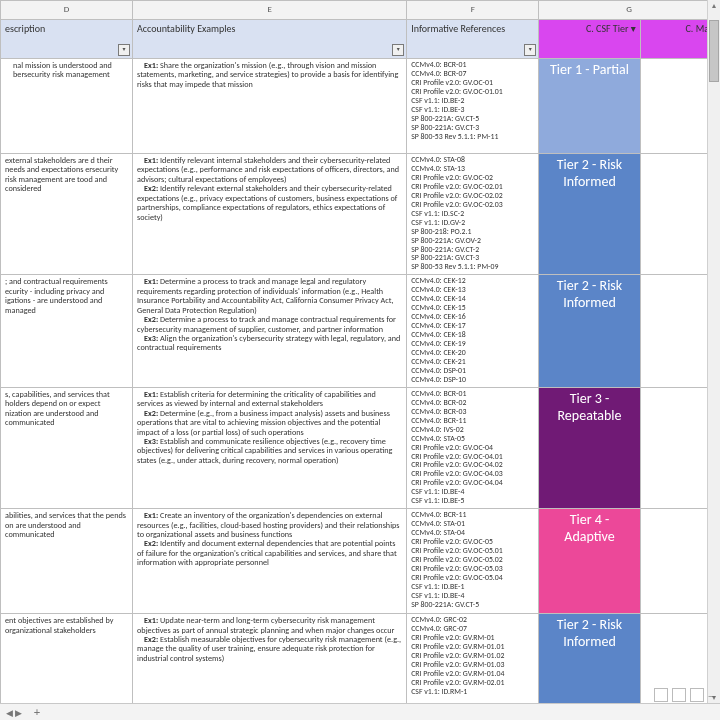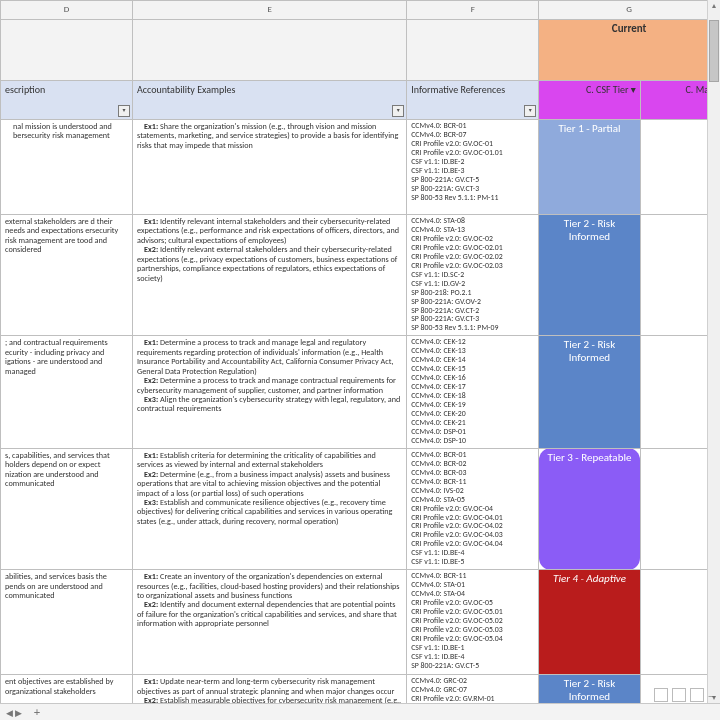--- a/index.html
+++ b/index.html
@@ -79,29 +79,29 @@
   }
   .body-cell { font-size: 8.2px; line-height: 1.15; }
   .desc { vertical-align: middle; }
   .impl { }
   .refs { font-size: 7.8px; line-height: 1.15; white-space: pre-line; margin-left: 48px; }
   
   .tier {
     color: #ffffff;
     text-align: center;
     vertical-align: middle;
-    font-size: 11px;
+    font-size: 14px;
     border-top: 1px solid #fff;
     border-bottom: 1px solid #fff;
     margin-left: 36px;
   }
   .tier1 { background: #8faadc; }
   .tier2 { background: #5b85c8; }
-  .tier3 { background: #8b5cf6; border-radius: 12px; }
-  .tier4 { background: #b91c1c; font-style: italic; }
+  .tier3 { background: #701a75; }
+  .tier4 { background: #ec4899; }
   
   .tabbar {
     position: absolute;
     left: 0; right: 0; bottom: 0;
     height: 16px;
     background: #f3f3f3;
     border-top: 1px solid #c8c8c8;
     display: flex;
     align-items: center;
     font-size: 9px;
@@ -171,26 +171,20 @@
   </colgroup>
 
   <tbody>
         <tr>
     <td class="colhead">D</td>
     <td class="colhead">E</td>
     <td class="colhead">F</td>
     <td class="colhead" colspan="2">G</td>
   </tr>
 
-  <tr>
-    <td rowspan="1" style="background:#f3f3f3;height:56px"></td>
-    <td style="background:#f3f3f3"></td>
-    <td style="background:#f3f3f3"></td>
-    <td class="current-hdr" colspan="2">Current</td>
-  </tr>
 
   <tr>
     <td class="hdr2">
       <span>escription</span>
       <span class="filter">▾</span>
     </td>
     <td class="hdr2">
       <span>Accountability Examples</span>
       <span class="filter">▾</span>
     </td>
@@ -287,21 +281,21 @@
 CRI Profile v2.0: GV.OC-04.01
 CRI Profile v2.0: GV.OC-04.02
 CRI Profile v2.0: GV.OC-04.03
 CRI Profile v2.0: GV.OC-04.04
 CSF v1.1: ID.BE-4
 CSF v1.1: ID.BE-5</td>
           <td class="tier tier3">Tier 3 - Repeatable</td>
           <td></td>
         </tr>
         <tr>
-          <td class="body-cell desc" style="height: 100px;">abilities, and services basis the pends on are understood and communicated</td>
+          <td class="body-cell desc" style="height: 100px;">abilities, and services that the pends on are understood and communicated</td>
           <td class="body-cell impl">
             <div><span class="bold">Ex1: </span>Create an inventory of the organization's dependencies on external resources (e.g., facilities, cloud-based hosting providers) and their relationships to organizational assets and business functions</div>
             <div><span class="bold">Ex2: </span>Identify and document external dependencies that are potential points of failure for the organization's critical capabilities and services, and share that information with appropriate personnel</div>
           </td>
           <td class="refs">CCMv4.0: BCR-11
 CCMv4.0: STA-01
 CCMv4.0: STA-04
 CRI Profile v2.0: GV.OC-05
 CRI Profile v2.0: GV.OC-05.01
 CRI Profile v2.0: GV.OC-05.02

